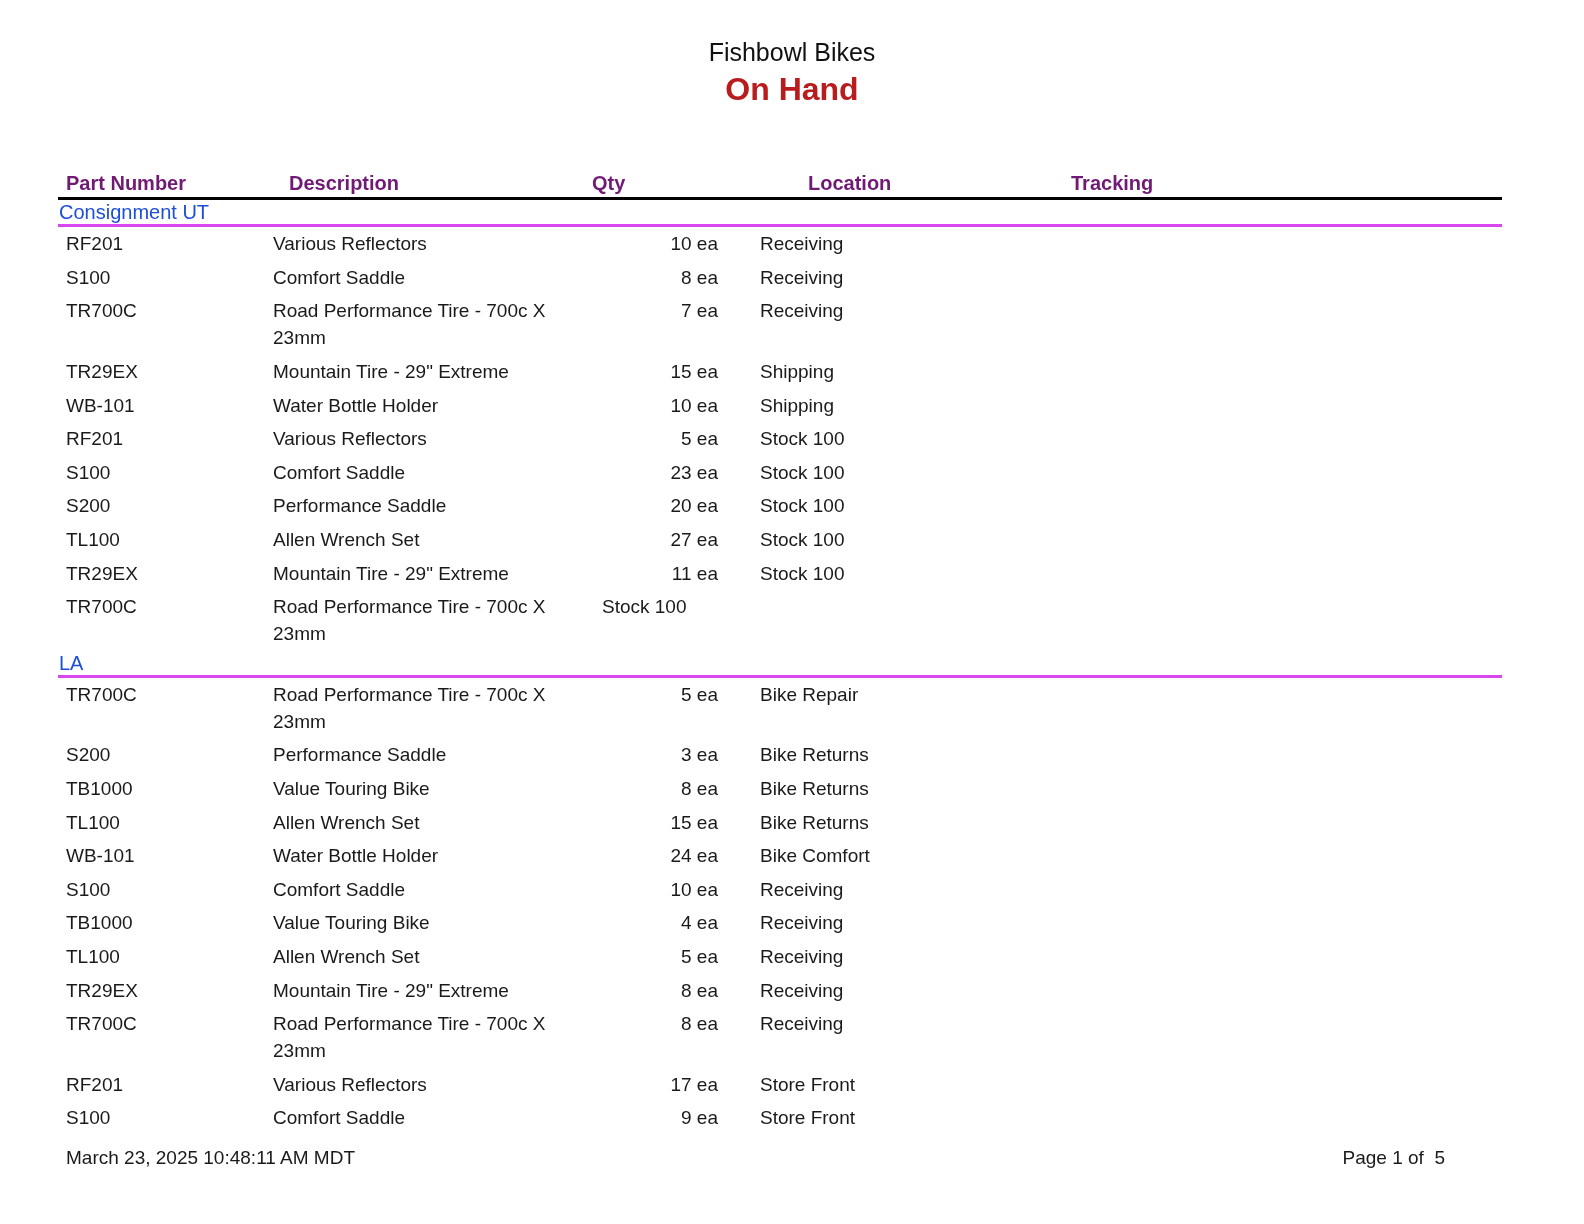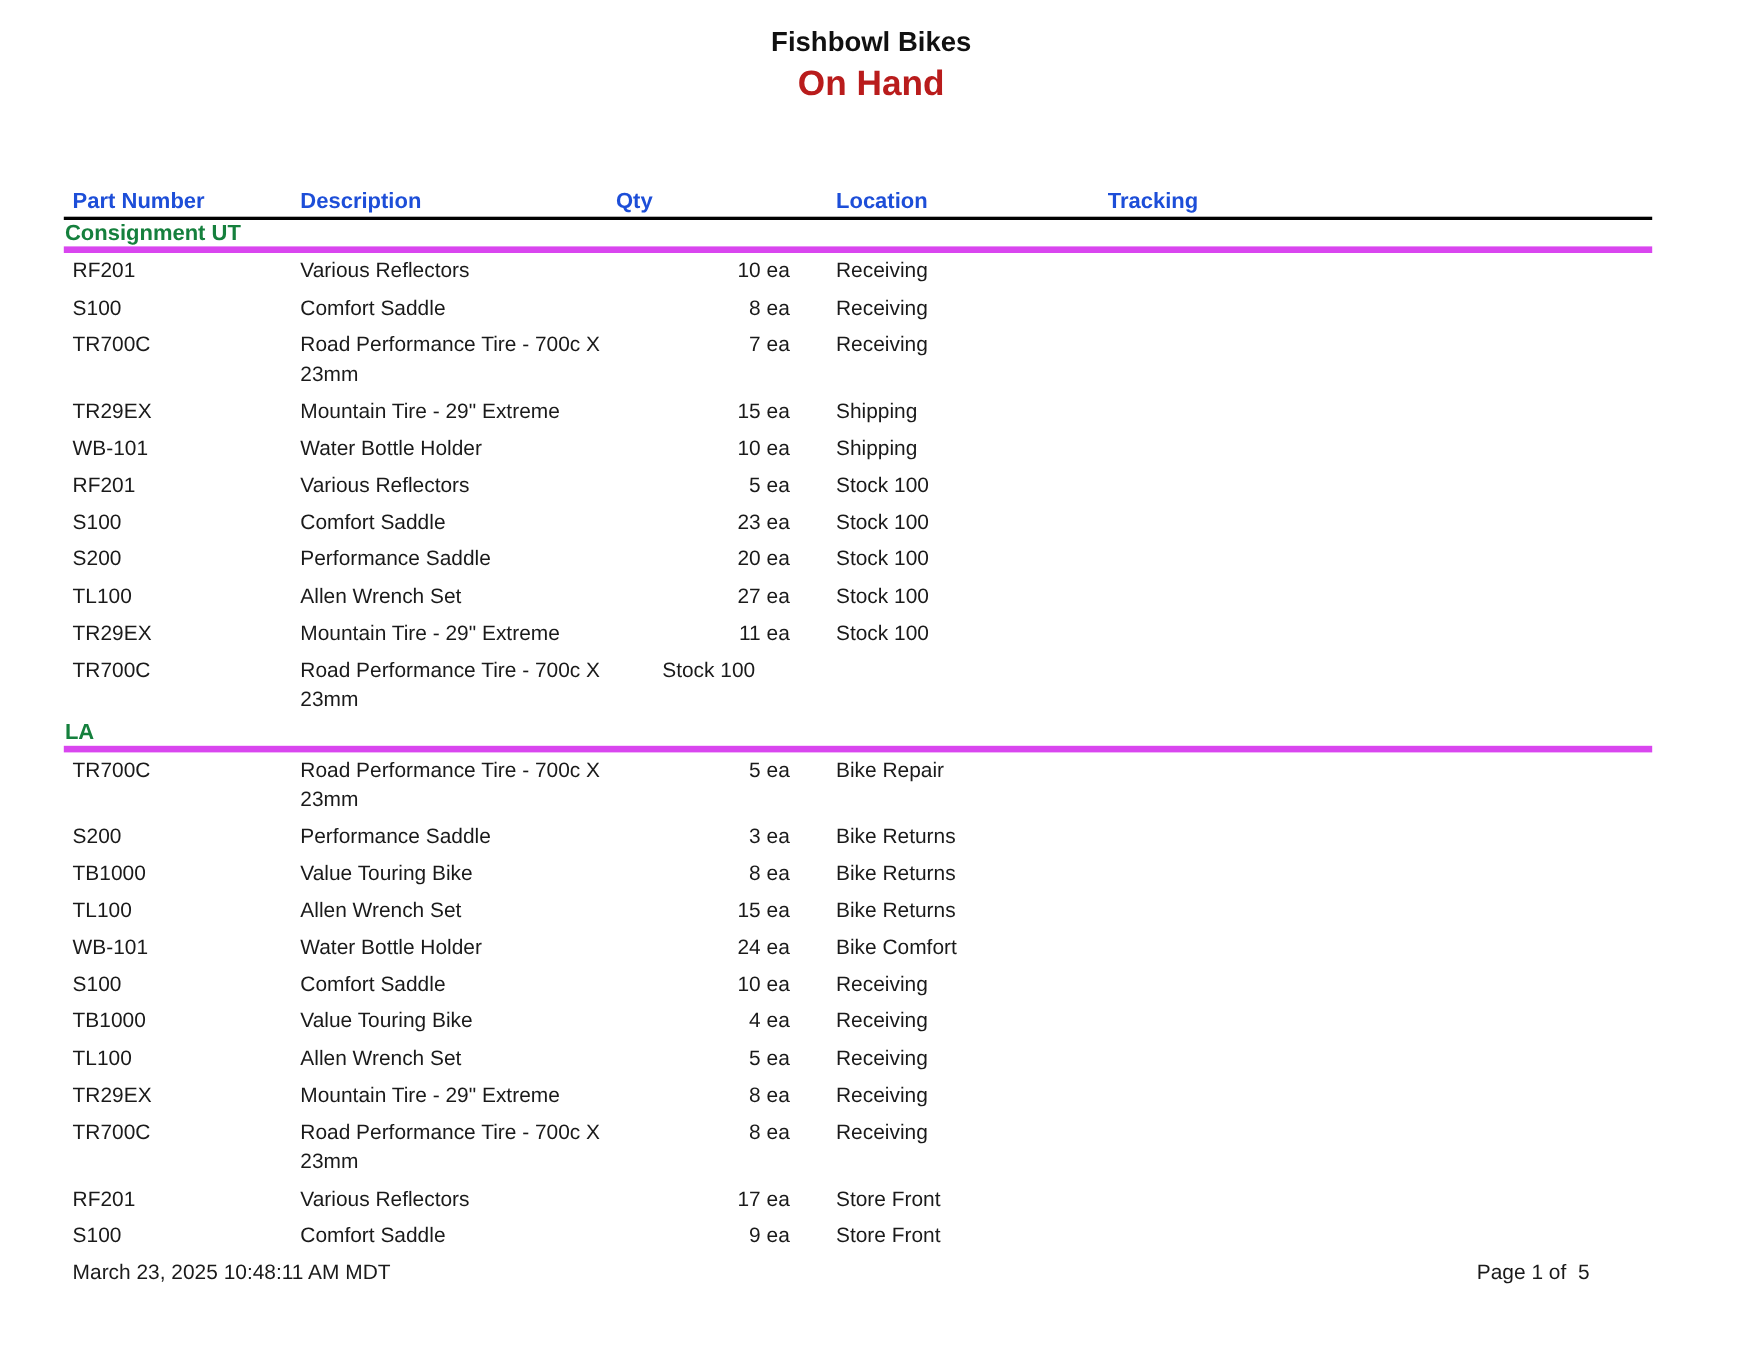--- a/index.html
+++ b/index.html
@@ -6,24 +6,24 @@
   .page {
     position: relative;
     width: 1584px;
     height: 1224px;
     background: #ffffff;
     font-family: "Liberation Sans", sans-serif;
     color: #1a1a1a;
     overflow: hidden;
   }
   .company-title {
-    padding-top: 24px;
+    padding-top: 38px;
     text-align: center;
     font-size: 25px;
-    font-weight: 700;
+    font-weight: 400;
     color: #111111;
     line-height: 1.15;
   }
   .report-title {
     margin-top: 4px;
     text-align: center;
     font-size: 32px;
     font-weight: 700;
     color: #b91c1c;
     line-height: 1.15;
@@ -34,32 +34,33 @@
     top: 170px;
     width: 1444px;
   }
   .thead {
     display: grid;
     grid-template-columns: 215px 287px 158px 289px 495px;
     font-size: 20px;
     font-weight: 700;
     line-height: 27px;
     border-bottom: 3px solid #000000;
-    color: #1d4ed8;
+    color: #701a75;
+    gap: 16px;
   }
   .th-part { padding-left: 8px; }
   .th-qty  { text-align: left; padding-right: 16px; }
   .th-loc  { padding-left: 42px; }
   .group-row {
     font-size: 20px;
-    font-weight: 700;
+    font-weight: 400;
     line-height: 24px;
     padding-left: 1px;
-    border-bottom: 6px solid #d946ef;
-    color: #15803d;
+    border-bottom: 3px solid #d946ef;
+    color: #1d4ed8;
   }
   .row {
     display: grid;
     grid-template-columns: 215px 287px 158px 289px 495px;
     font-size: 19px;
     line-height: 27px;
     padding: 3.3px 0;
   }
   .cell-part { padding-left: 8px; }
   .cell-qty  { text-align: right; }

